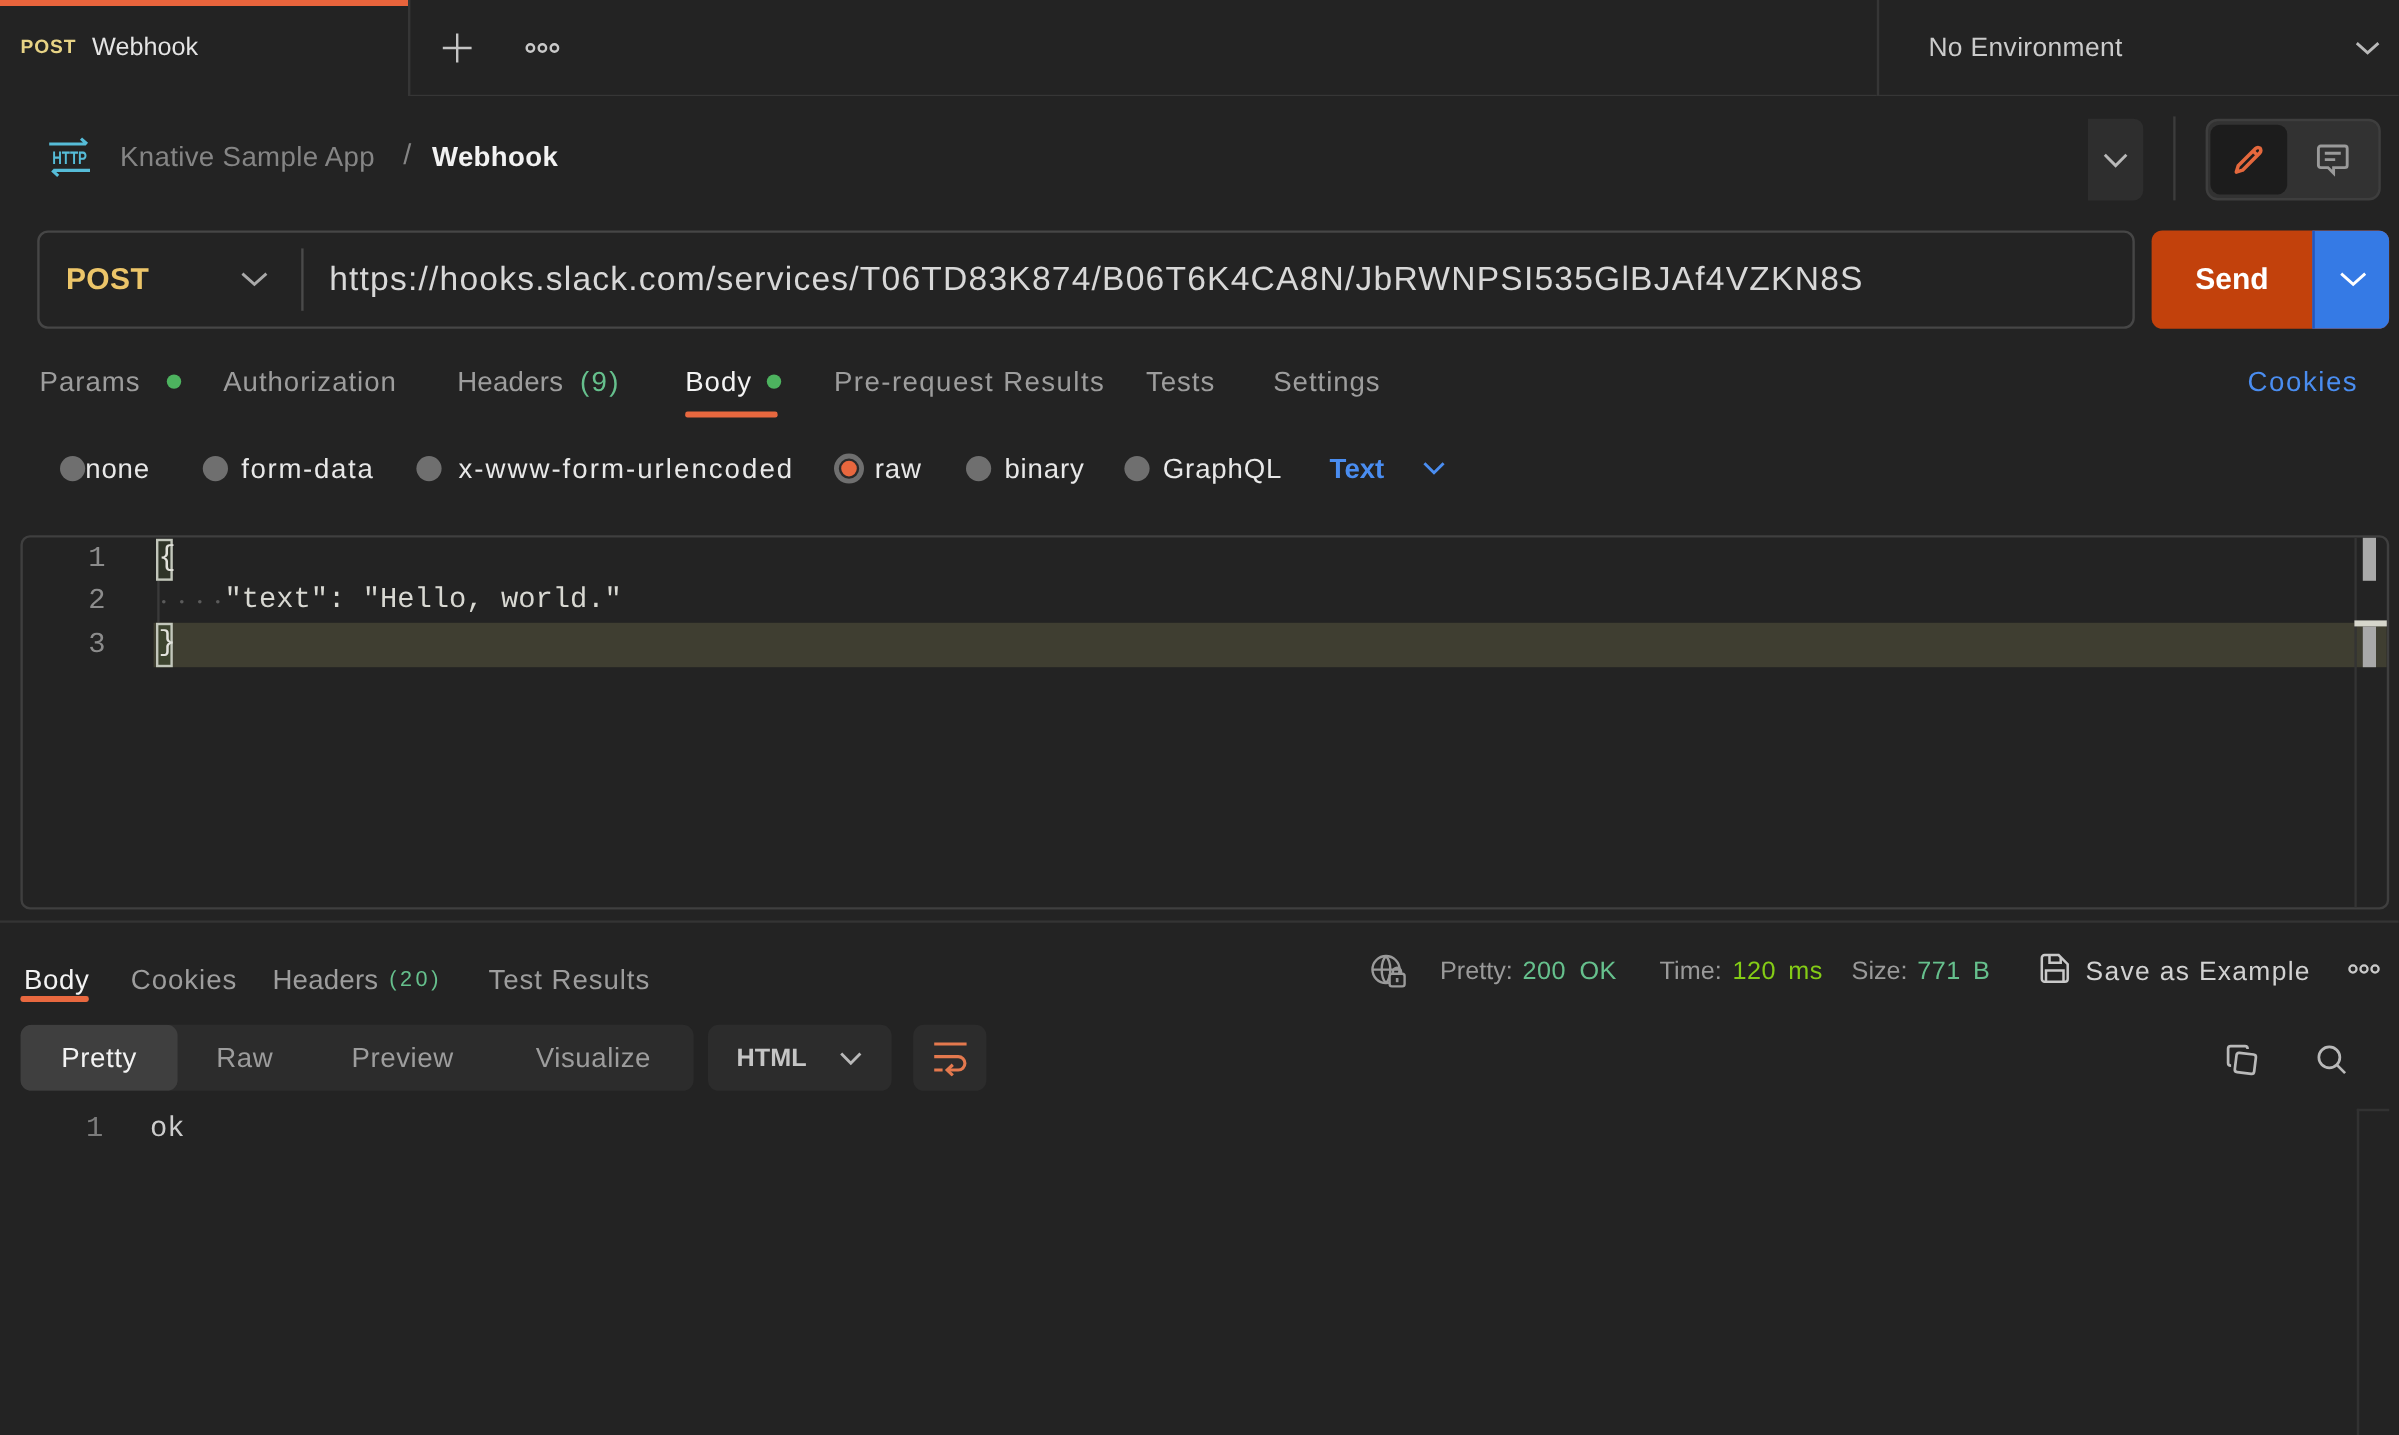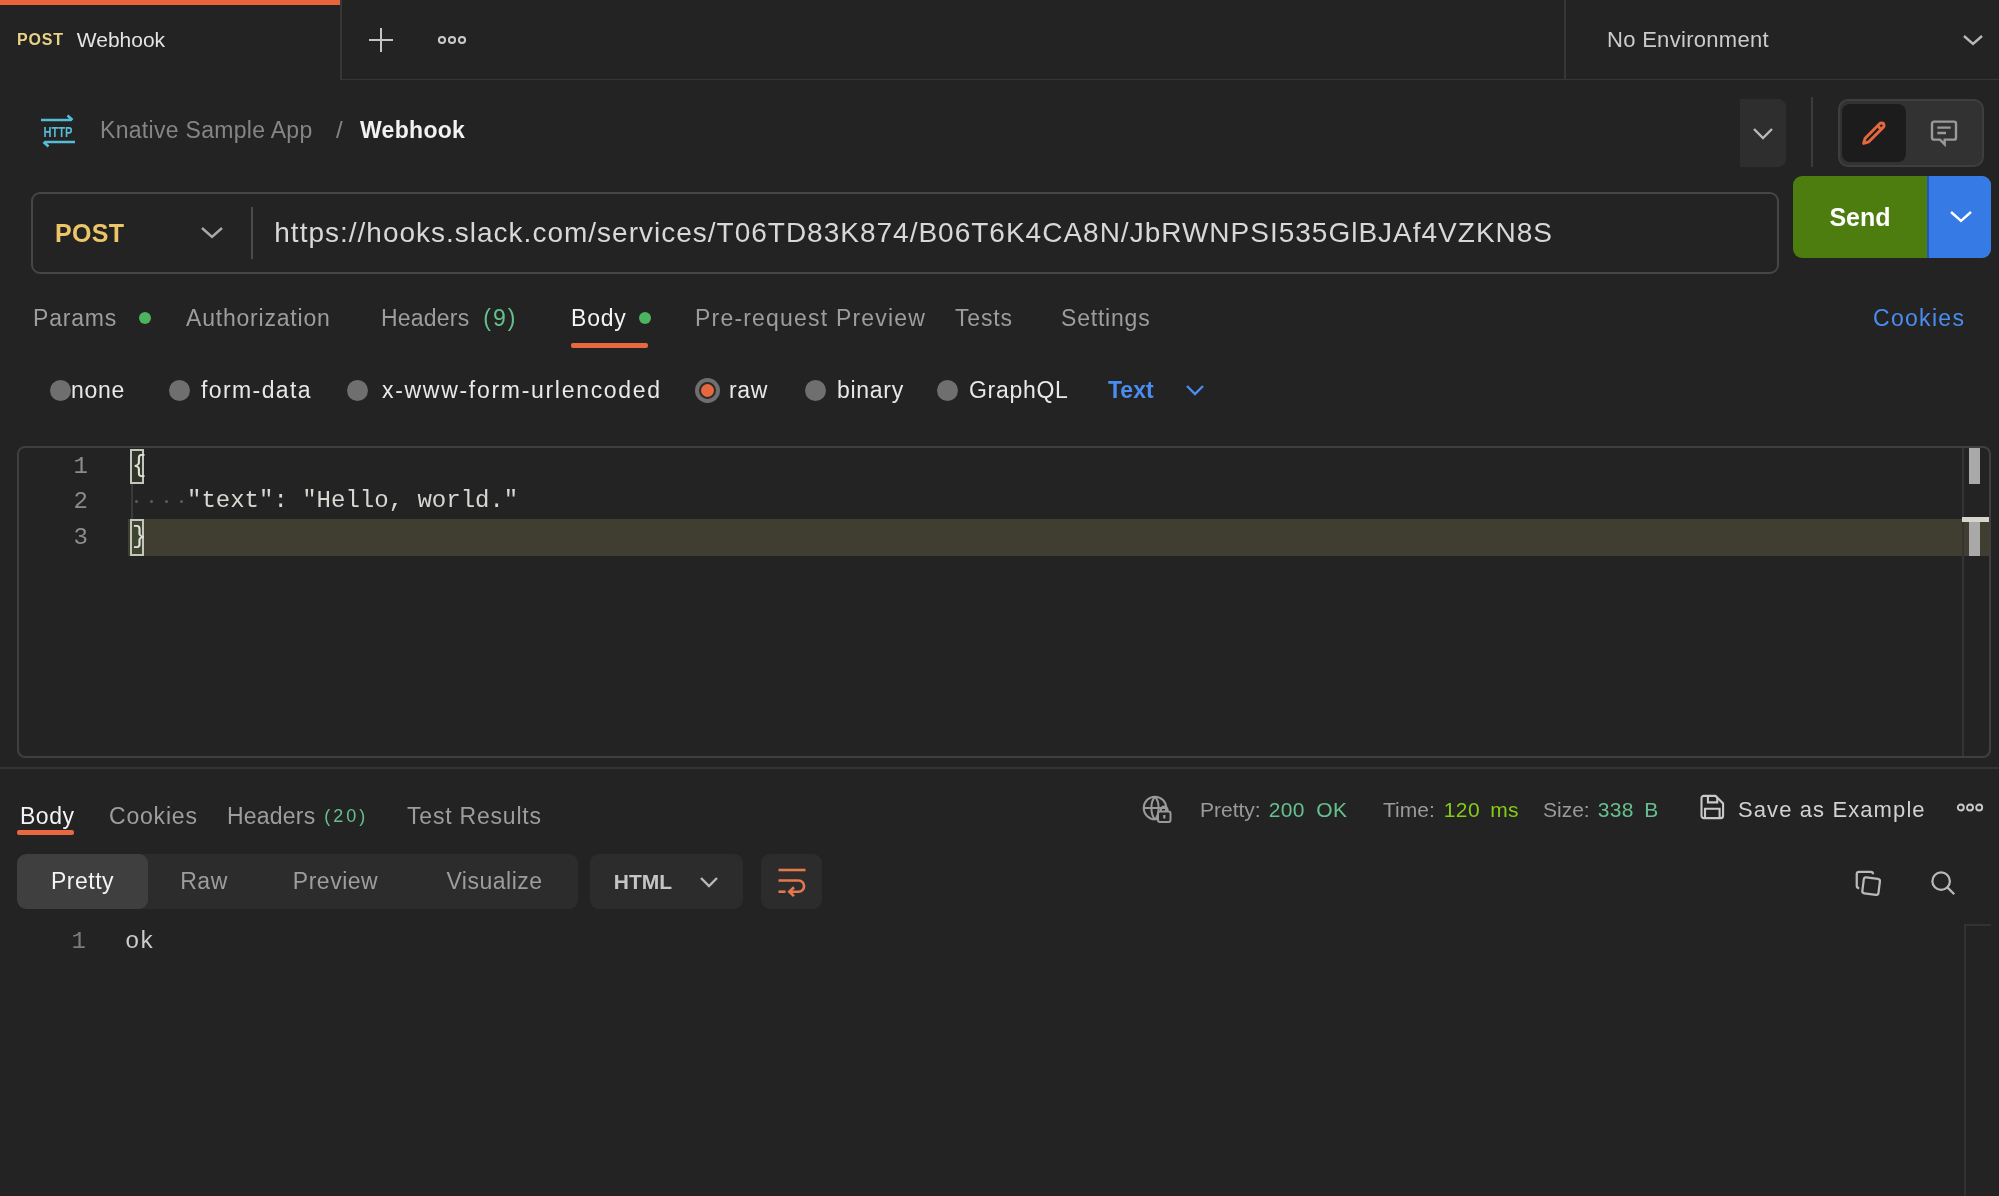--- a/index.html
+++ b/index.html
@@ -12,21 +12,21 @@
 #topbar{position:absolute;left:0;top:0;width:1999px;height:80px}
 #tab-active{position:absolute;left:0;top:0;width:340px;height:80px;border-top:5px solid #e8643c;display:flex;align-items:center;padding-left:17px;padding-bottom:5px}
 #tab-strip{position:absolute;left:340px;top:0;width:1224px;height:80px;border-left:2px solid #363636;border-bottom:1px solid #363636}
 #env-area{position:absolute;left:1564px;top:0;width:435px;height:80px;border-left:2px solid #363636;border-bottom:1px solid #363636}
 .post-badge{font-size:16px;font-weight:bold;color:#e7d385;letter-spacing:.8px;margin-right:13px}
 .tab-title{font-size:21px;color:#e4e4e4}
 
 #crumbrow{position:absolute;left:0;top:80px;width:1999px;height:100px}
 
 #urlbar{position:absolute;left:31px;top:192px;width:1748px;height:82px;border:2px solid #464646;border-radius:9px;display:flex;align-items:center}
-#send{position:absolute;left:1793px;top:176px;width:198px;height:82px;border-radius:9px;background:#4d7c0f;overflow:hidden}
+#send{position:absolute;left:1793px;top:192px;width:198px;height:82px;border-radius:9px;background:#c2410c;overflow:hidden}
 #send .arrowpart{position:absolute;right:0;top:0;width:64px;height:82px;background:#357ae5;border-left:2px solid #2256be}
 
 .rtab{font-size:23px;color:#9d9d9d;letter-spacing:.8px}
 .greendot{width:12px;height:12px;border-radius:50%;background:#4db35f;display:inline-block}
 
 .radio{width:21px;height:21px;border-radius:50%;background:#6f6f6f;display:inline-block}
 .rlabel{font-size:23px;color:#e8e8e8;letter-spacing:.7px}
 
 #editor{position:absolute;left:17px;top:446px;width:1974px;height:312px;border:2px solid #3f3f3f;border-radius:8px;overflow:hidden}
 .mono{font-family:"Liberation Mono",monospace;font-size:24px}
@@ -122,21 +122,21 @@
   <div class="abs row" style="left:381px;top:0;height:56px">
       <span class="rtab" style="letter-spacing:.2px">Headers</span>
       <span class="rtab" style="color:#66c08d;margin-left:14px;letter-spacing:2px">(9)</span>
     </div>
   <div class="abs row" style="left:571px;top:0;height:56px;gap:12px">
       <span class="rtab" style="color:#f3f3f3">Body</span>
       <span class="greendot"></span>
     </div>
   <div class="abs" style="left:571px;top:53px;width:77px;height:5px;background:#e8683f;border-radius:2px"></div>
   <div class="abs row" style="left:695px;top:0;height:56px">
-      <span class="rtab" style="letter-spacing:1.2px">Pre-request Preview</span>
+      <span class="rtab" style="letter-spacing:1.2px">Pre-request Results</span>
     </div>
   <div class="abs row" style="left:955px;top:0;height:56px">
       <span class="rtab">Tests</span>
     </div>
   <div class="abs row" style="left:1061px;top:0;height:56px">
       <span class="rtab">Settings</span>
     </div>
   <div class="abs row" style="left:1873px;top:0;height:56px">
       <span class="rtab" style="color:#4a8df0;letter-spacing:1.3px">Cookies</span>
     </div>
@@ -232,21 +232,21 @@
   <div class="abs row" style="left:1200px;top:0;height:84px;font-size:21px">
       <span style="color:#9a9a9a">Pretty:</span>
       <span style="color:#66c08d;margin-left:8px;letter-spacing:.4px;word-spacing:5px">200 OK</span>
     </div>
   <div class="abs row" style="left:1383px;top:0;height:84px;font-size:21px">
       <span style="color:#9a9a9a">Time:</span>
       <span style="color:#84cc16;margin-left:9px;letter-spacing:.4px;word-spacing:4px">120 ms</span>
     </div>
   <div class="abs row" style="left:1543px;top:0;height:84px;font-size:21px">
       <span style="color:#9a9a9a">Size:</span>
-      <span style="color:#66c08d;margin-left:8px;letter-spacing:.4px;word-spacing:4px">338 B</span>
+      <span style="color:#66c08d;margin-left:8px;letter-spacing:.4px;word-spacing:4px">771 B</span>
     </div>
   <svg class="abs" style="left:1698px;top:25px" width="28" height="28" viewBox="0 0 24 24">
       <path d="M5 2.5 H15 L21.5 9 V19.5 A2 2 0 0 1 19.5 21.5 H5 A2 2 0 0 1 3 19.5 V4.5 A2 2 0 0 1 5 2.5 Z" fill="none" stroke="#c9c9c9" stroke-width="1.8"></path>
       <path d="M8.5 2.8 V8 H16.5 V4.2 M6 21.2 V13.5 H18.5 V21.2" fill="none" stroke="#c9c9c9" stroke-width="1.8"></path>
     </svg>
   <div class="abs row" style="left:1738px;top:0;height:84px;font-size:22px;color:#d2d2d2;letter-spacing:1.1px">Save as Example</div>
   <svg class="abs" style="left:1956px;top:34px" width="30" height="11" viewBox="0 0 30 11">
     <circle cx="4.8" cy="5.5" r="3" fill="none" stroke="#c9c9c9" stroke-width="1.9"></circle>
     <circle cx="14" cy="5.5" r="3" fill="none" stroke="#c9c9c9" stroke-width="1.9"></circle>
     <circle cx="23.2" cy="5.5" r="3" fill="none" stroke="#c9c9c9" stroke-width="1.9"></circle>

